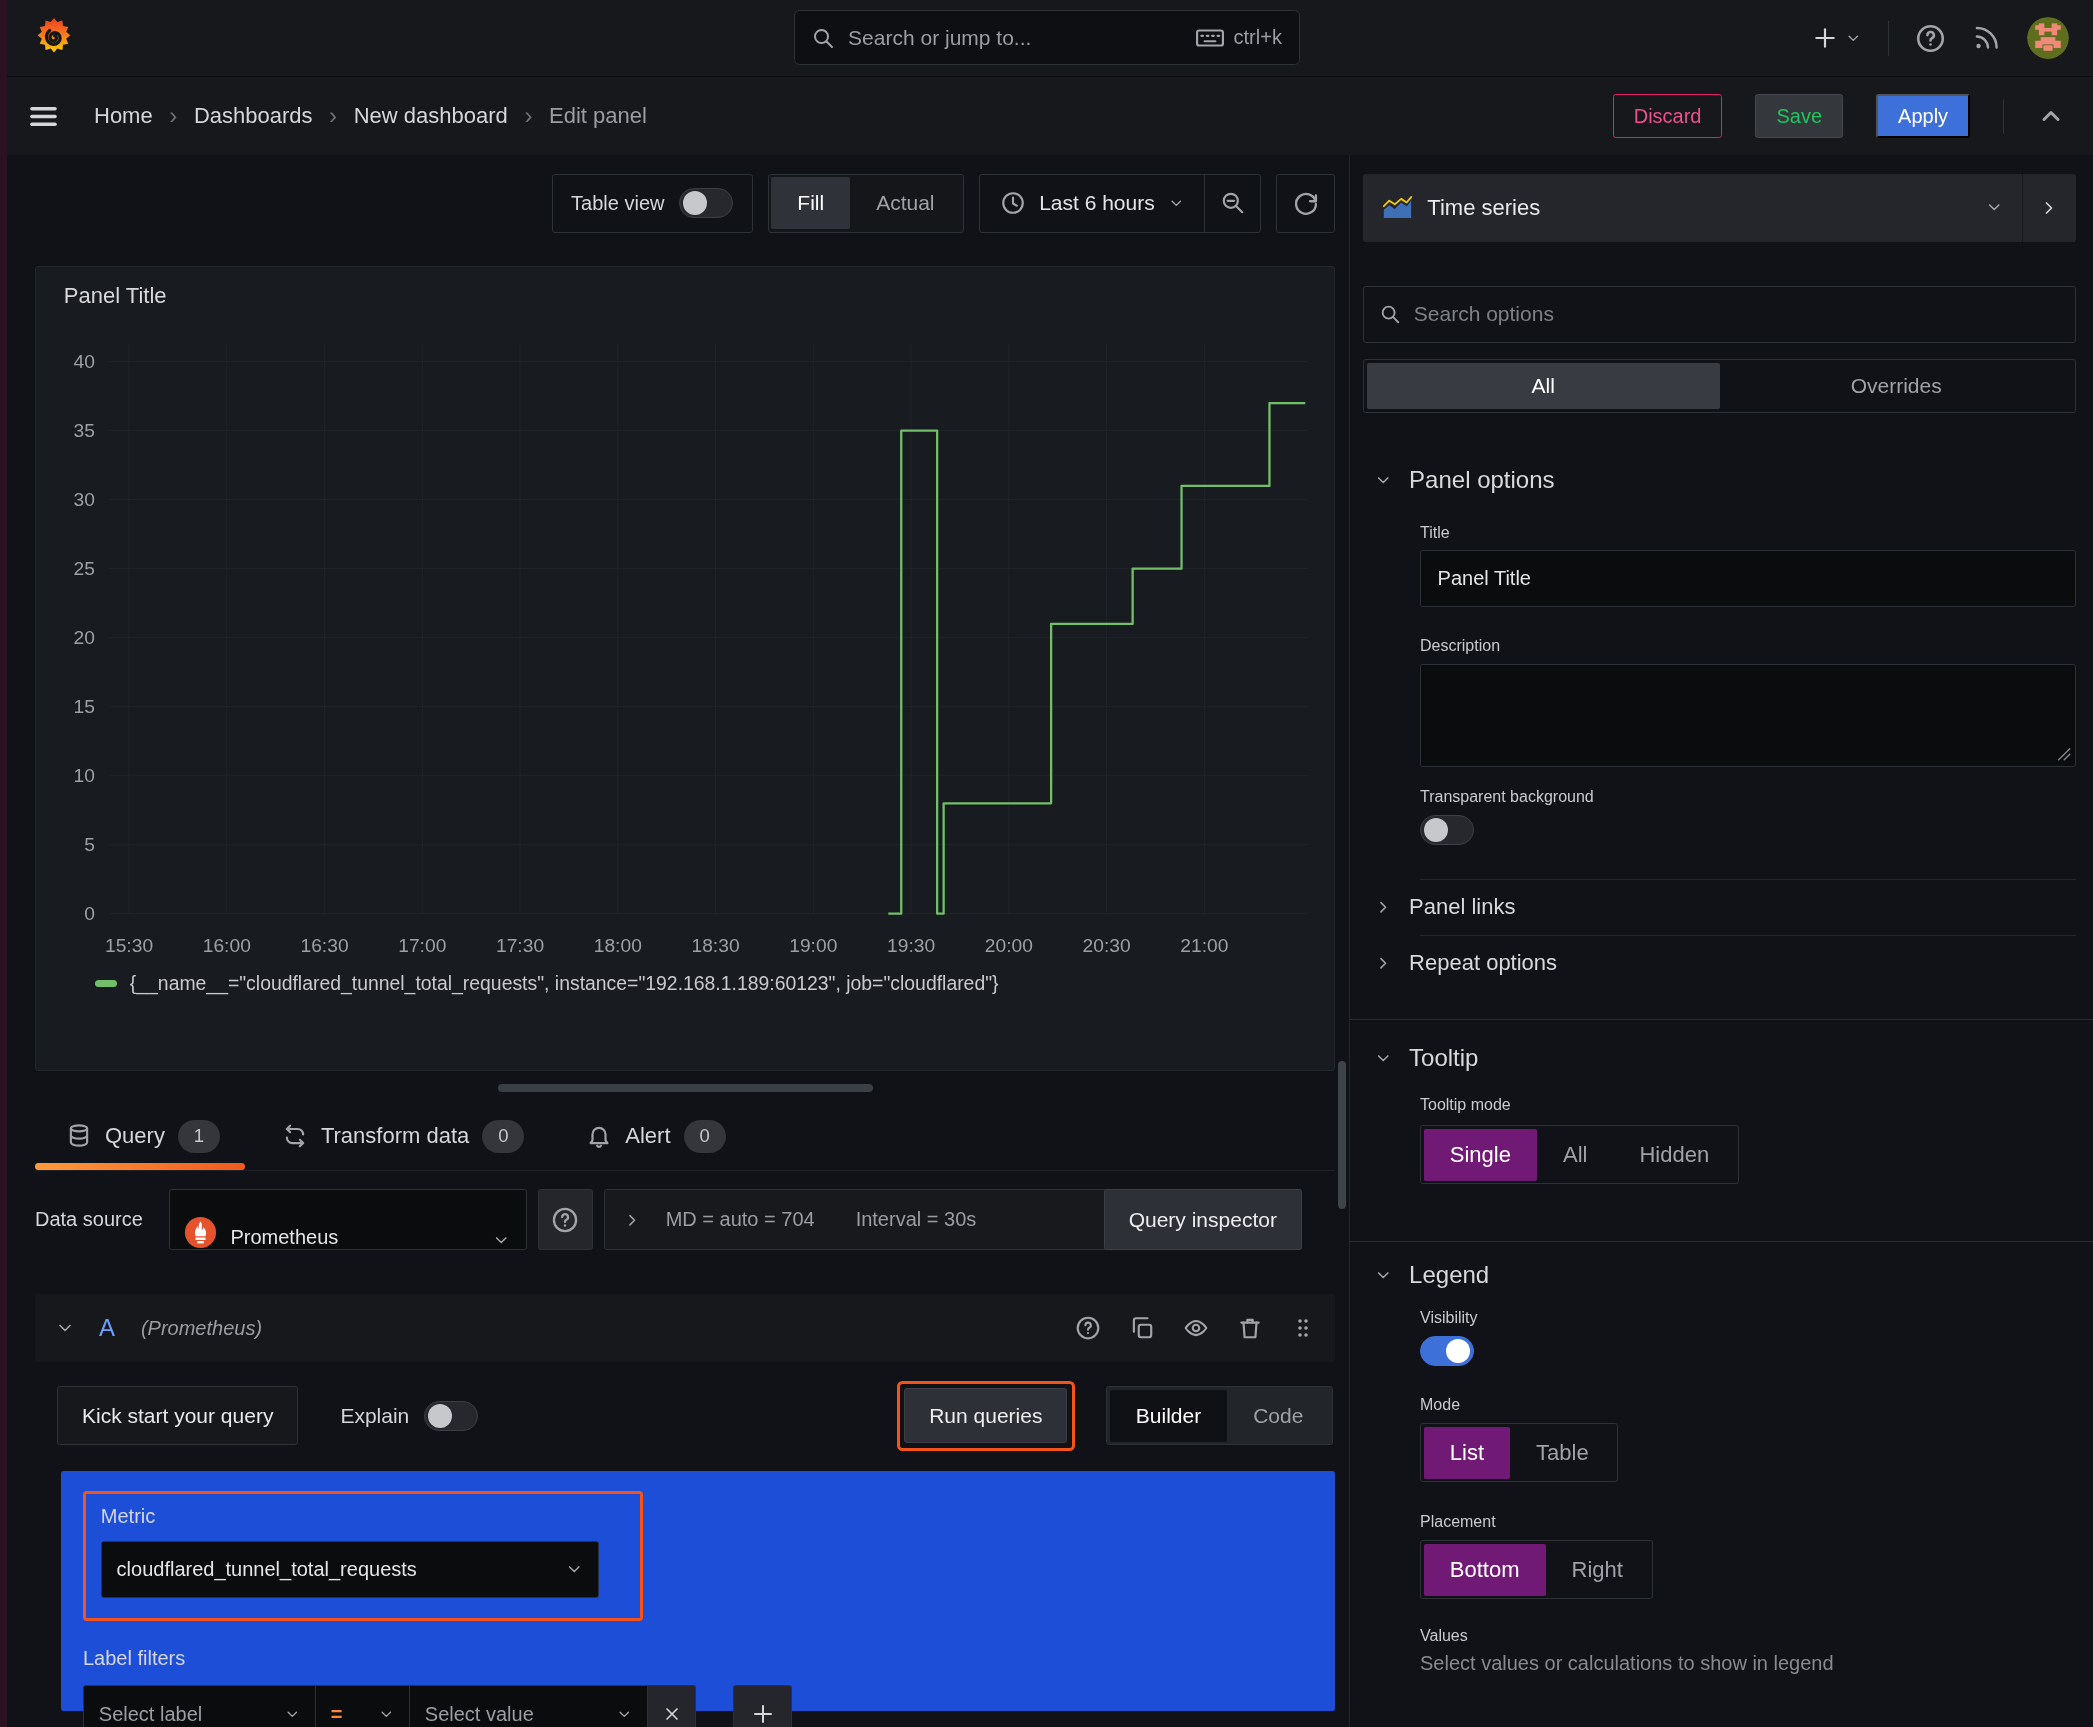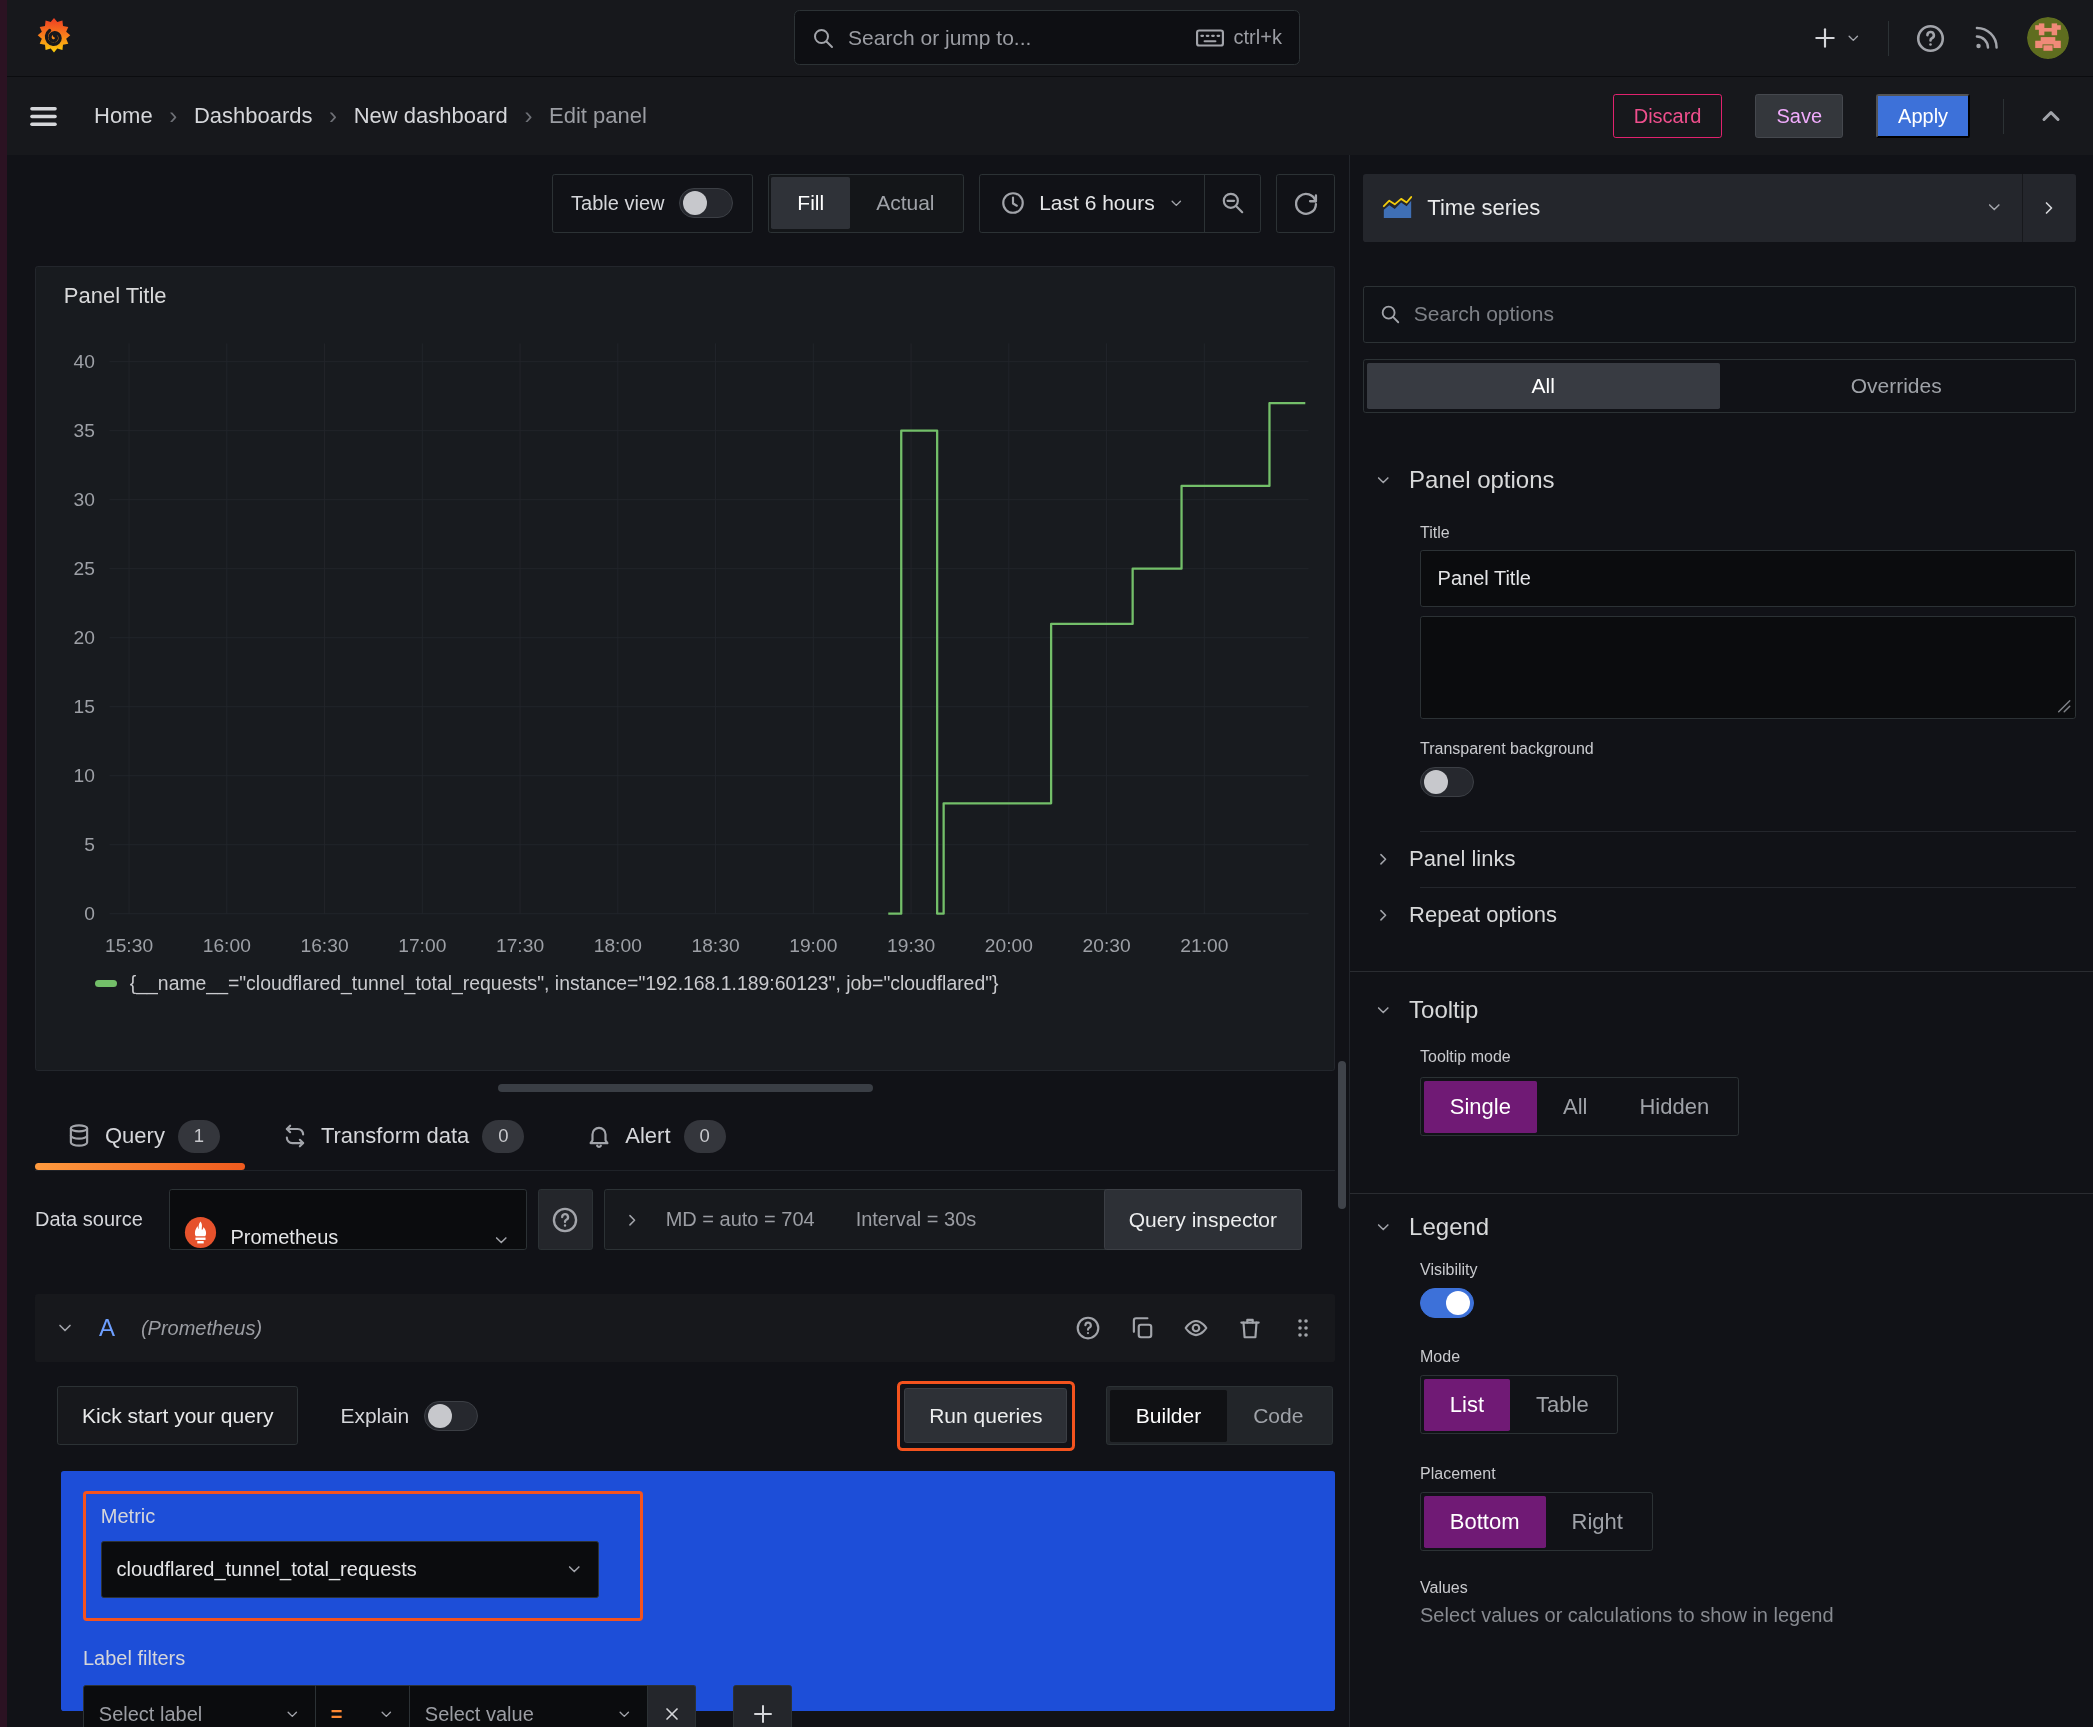--- a/index.html
+++ b/index.html
@@ -25,21 +25,21 @@
 
   
   .crumbbar { height:79px; background:#17181c; border-top:0.9px solid #0b0c0f; display:flex; align-items:center; padding:0 28px; }
   .crumbs { display:flex; align-items:center; margin-left:35px; font-size:22px; }
   .crumbs .sep { color:#6e7076; margin:0 16.6px; font-size:24px; }
   .crumbs .c { color:#d5d6da; }
   .crumbs .c.current { color:#9b9da3; }
   .crumb-actions { margin-left:auto; display:flex; align-items:center; gap:33px;justify-content:space-between; }
   .btn { height:44px; border-radius:2.8px; padding:0 20px; font-size:20px; display:flex; align-items:center; }
   .btn-discard { border:0.9px solid #e0226e; color:#ef4f8d; background:transparent; }
-  .btn-save { background:#34373c; border:0.9px solid #45484e; color:#f0abfc; }
+  .btn-save { background:#34373c; border:0.9px solid #45484e; color:#22c55e; }
   .btn-apply { background:#3d71d9; color:#fff; }
 
   
   .content { display:flex; height:1573px; }
   .left { flex:1; min-width:0; padding:0 14px 0 35px; position:relative; }
   .sidebar { width:744px; border-left:0.9px solid #22252b; padding:18.5px 16.6px 0 13px; }
 
   
   .toolrow { margin-top:18.5px; height:59px; display:flex; justify-content:flex-end; gap:14.8px; }
   .toolbox { height:59px; border:0.9px solid #2c3235; border-radius:2.8px; display:flex; align-items:center; background:transparent; }
@@ -629,20 +629,21 @@
       <span class="ic">
         <svg width="18.5" height="18.5" viewBox="0 0 24 24">
             <polyline points="6,9 12,15 18,9"></polyline>
           </svg>
       </span>
       <span>Panel options</span>
     </div>
     <div class="seccontent">
       <div class="sidelabel" style="margin-top:30px;">Title</div>
       <input class="sideinput" style="margin-top: 8.3px;" value="Panel Title">
+      <div class="sidelabel" style="margin-top:30px;">Description</div>
       <div class="sidetext" style="margin-top:8.3px;">
         <span class="ic resize-corner">
           <svg width="16.6" height="16.6" viewBox="0 0 18 18" style="stroke:#7e8187;stroke-width:1.6">
               <line x1="4" y1="16" x2="16" y2="4"></line>
               <line x1="10" y1="16" x2="16" y2="10"></line>
             </svg>
         </span>
       </div>
       <div class="sidelabel" style="margin-top:21px;">Transparent background</div>
       <span class="toggle" style="display:block;margin-top:9.2px;">

